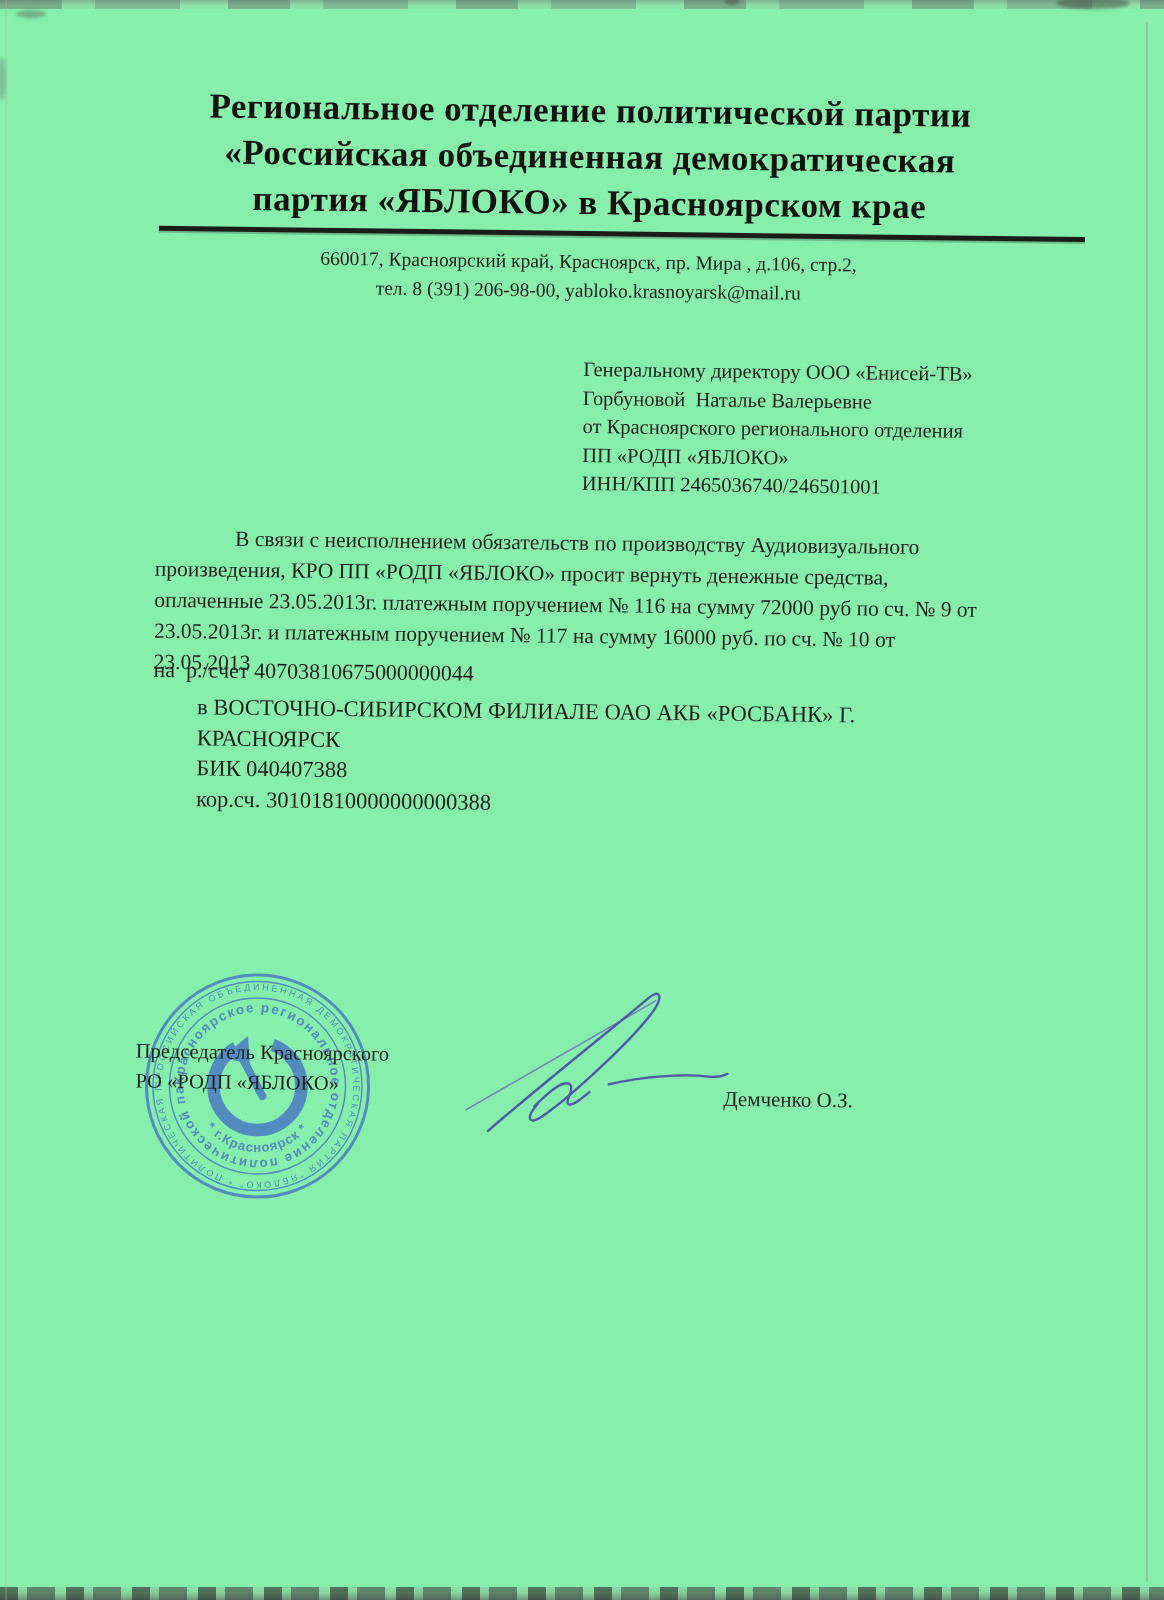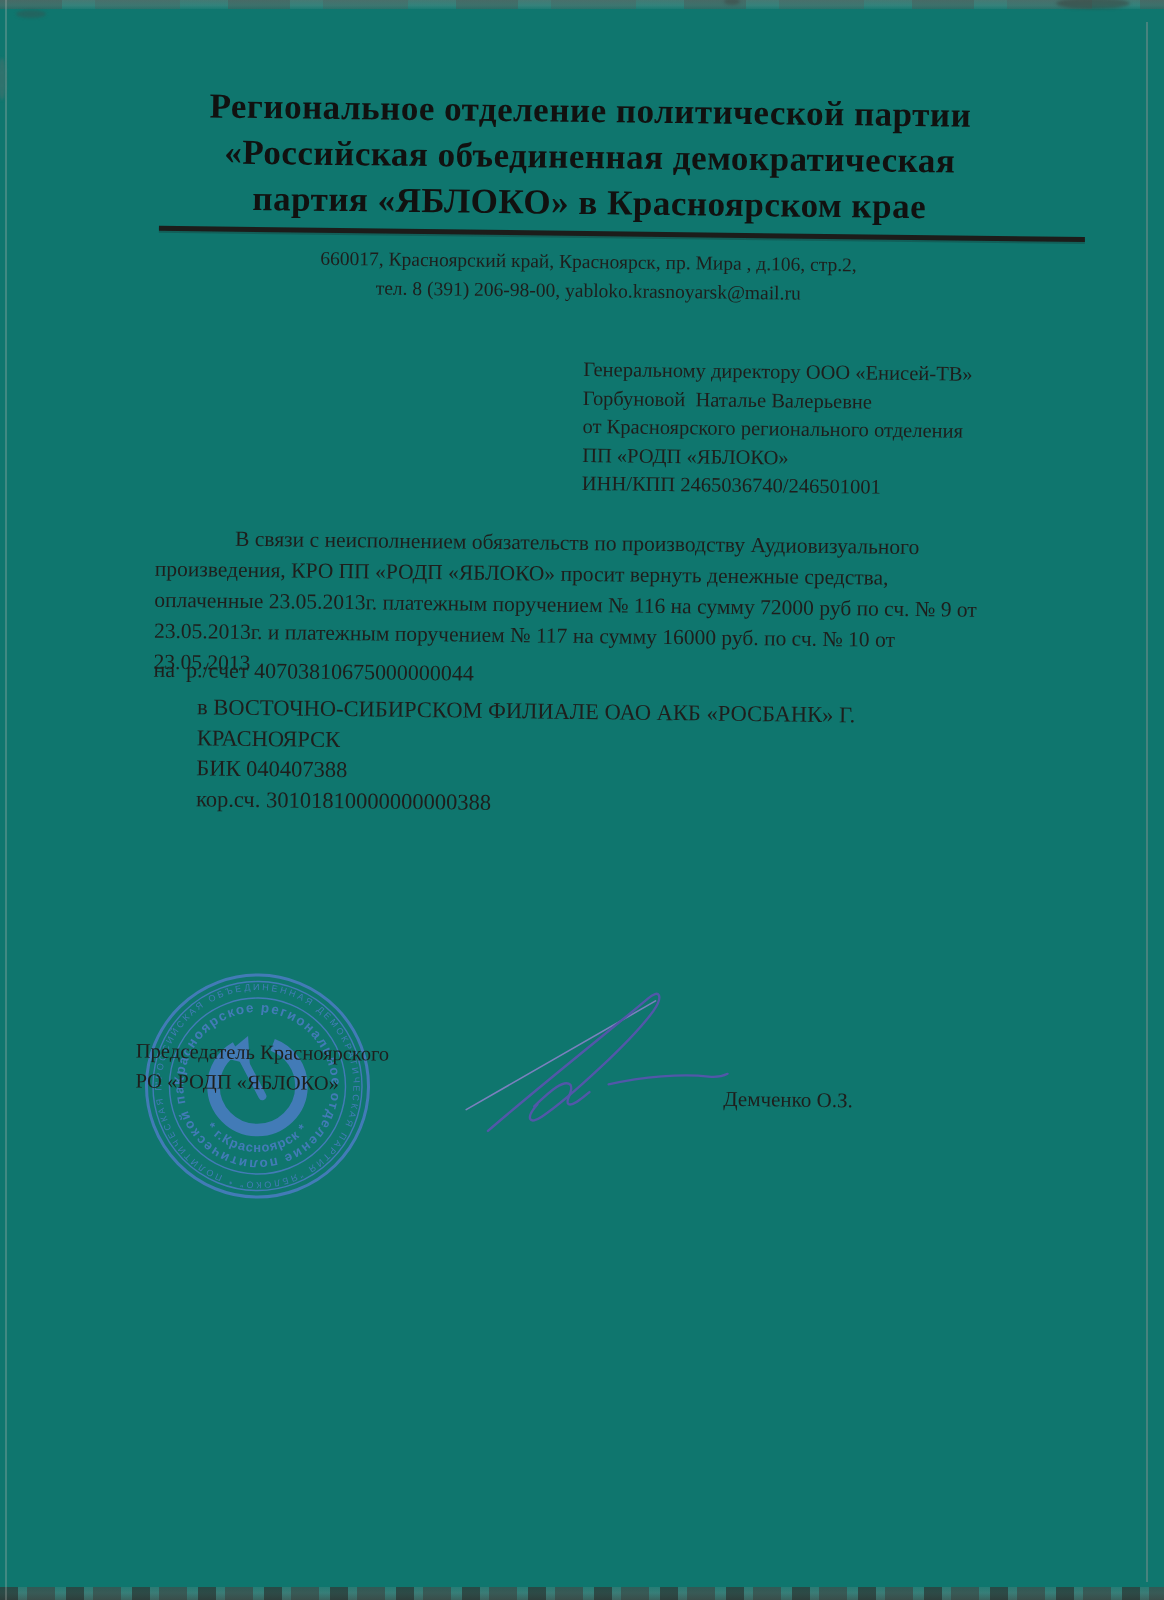--- a/index.html
+++ b/index.html
@@ -1,19 +1,19 @@
 <!DOCTYPE html>
 <html><head>
 <meta charset="utf-8">
 <style>
   html,body{margin:0;padding:0;background:#e8e8e6;}
   .page{
     position:relative;
     width:1164px;height:1600px;
-    background:#0f766e;
+    background:#86efac;
     overflow:hidden;
     font-family:"Liberation Serif","DejaVu Serif",serif;
     color:#1e1e1c;
   }
   .doc{
     position:absolute;left:0;top:0;width:1164px;height:1600px;
     transform:rotate(0.7deg);
     transform-origin:582px 800px;
   }
   .line{white-space:pre;}

